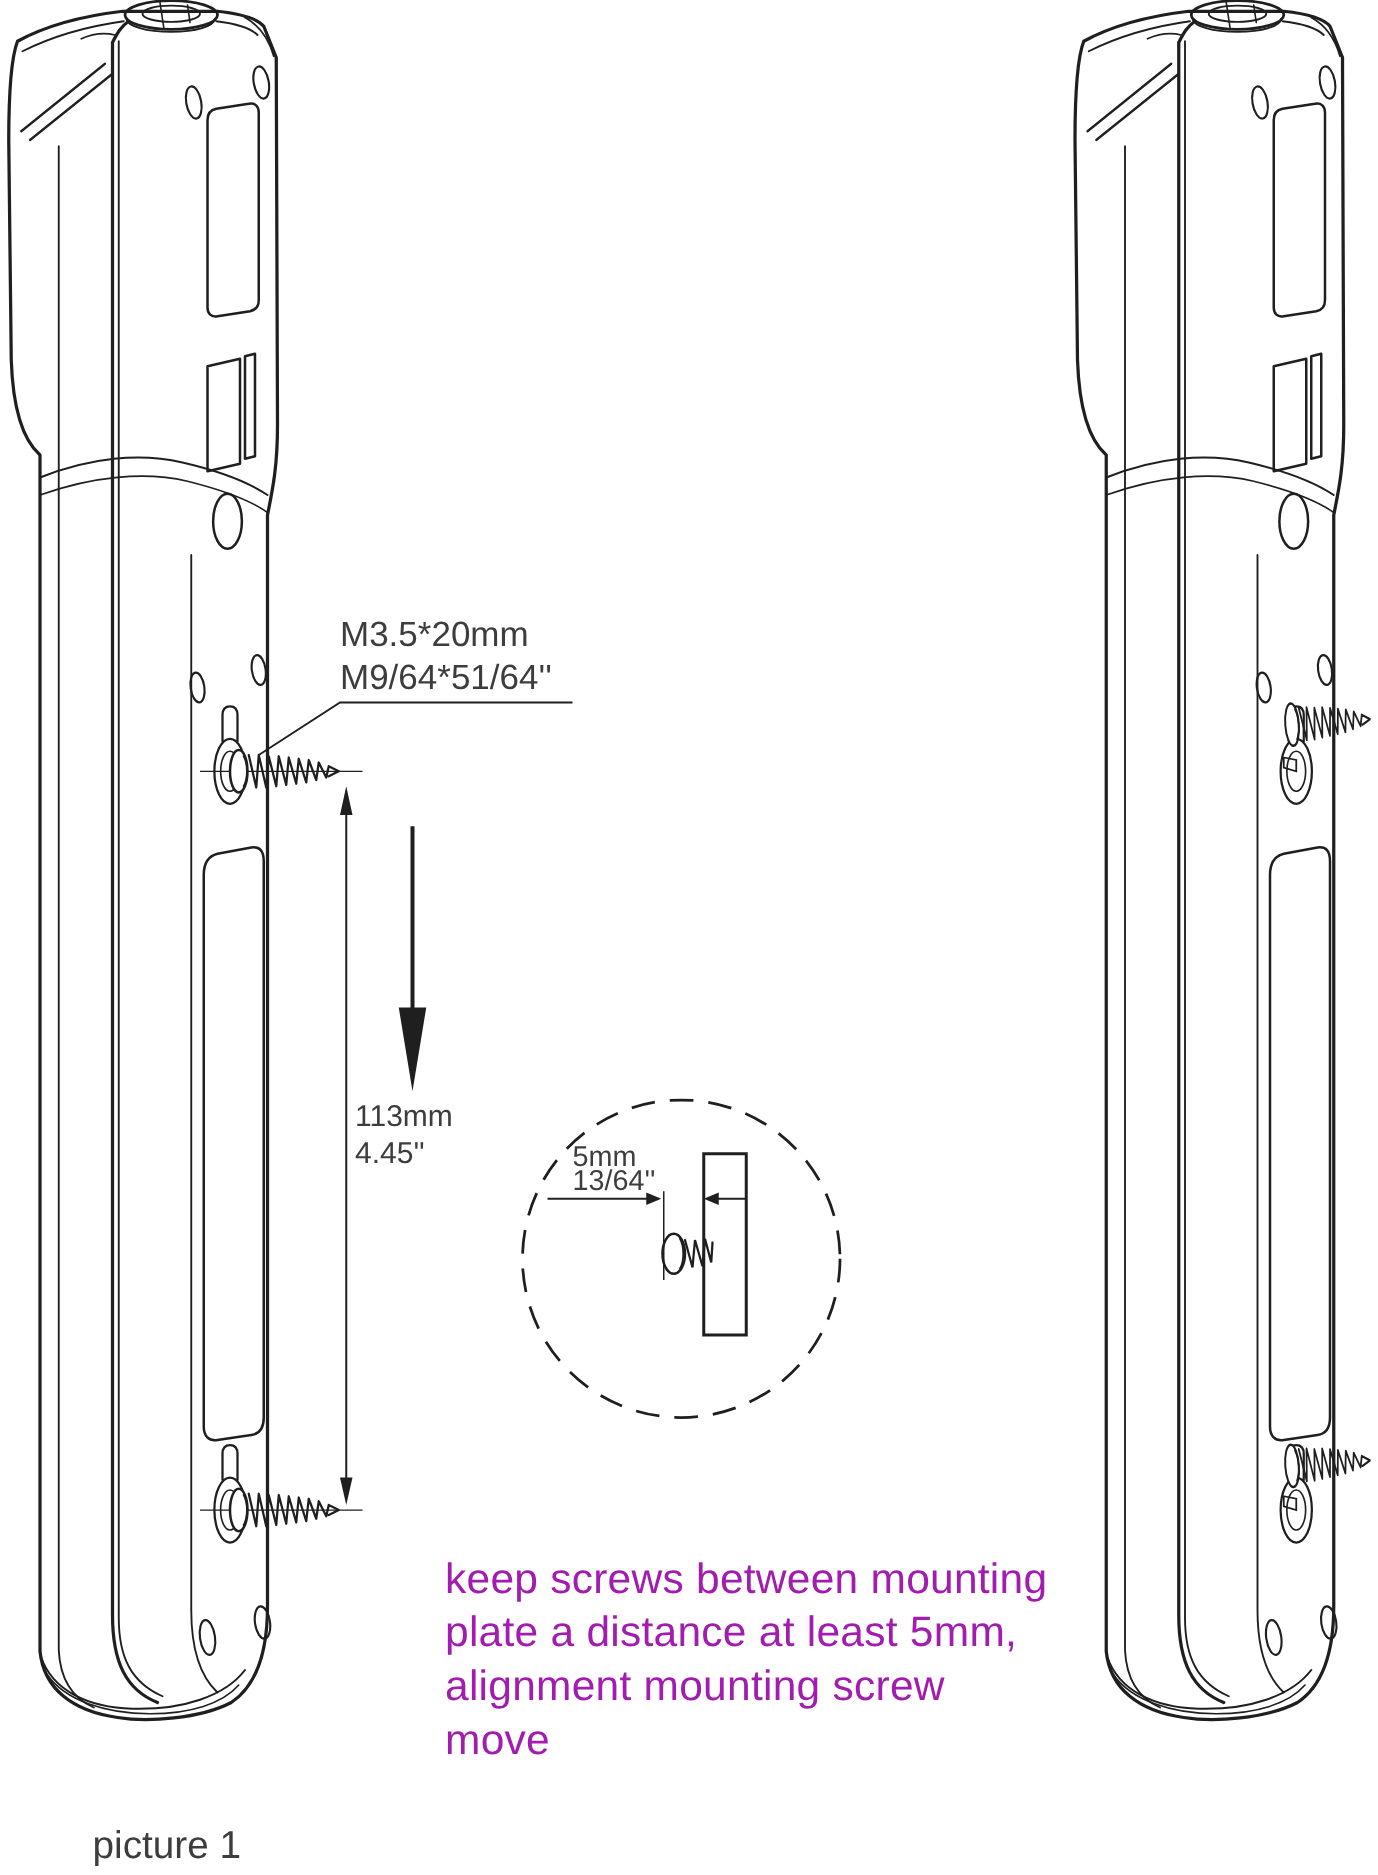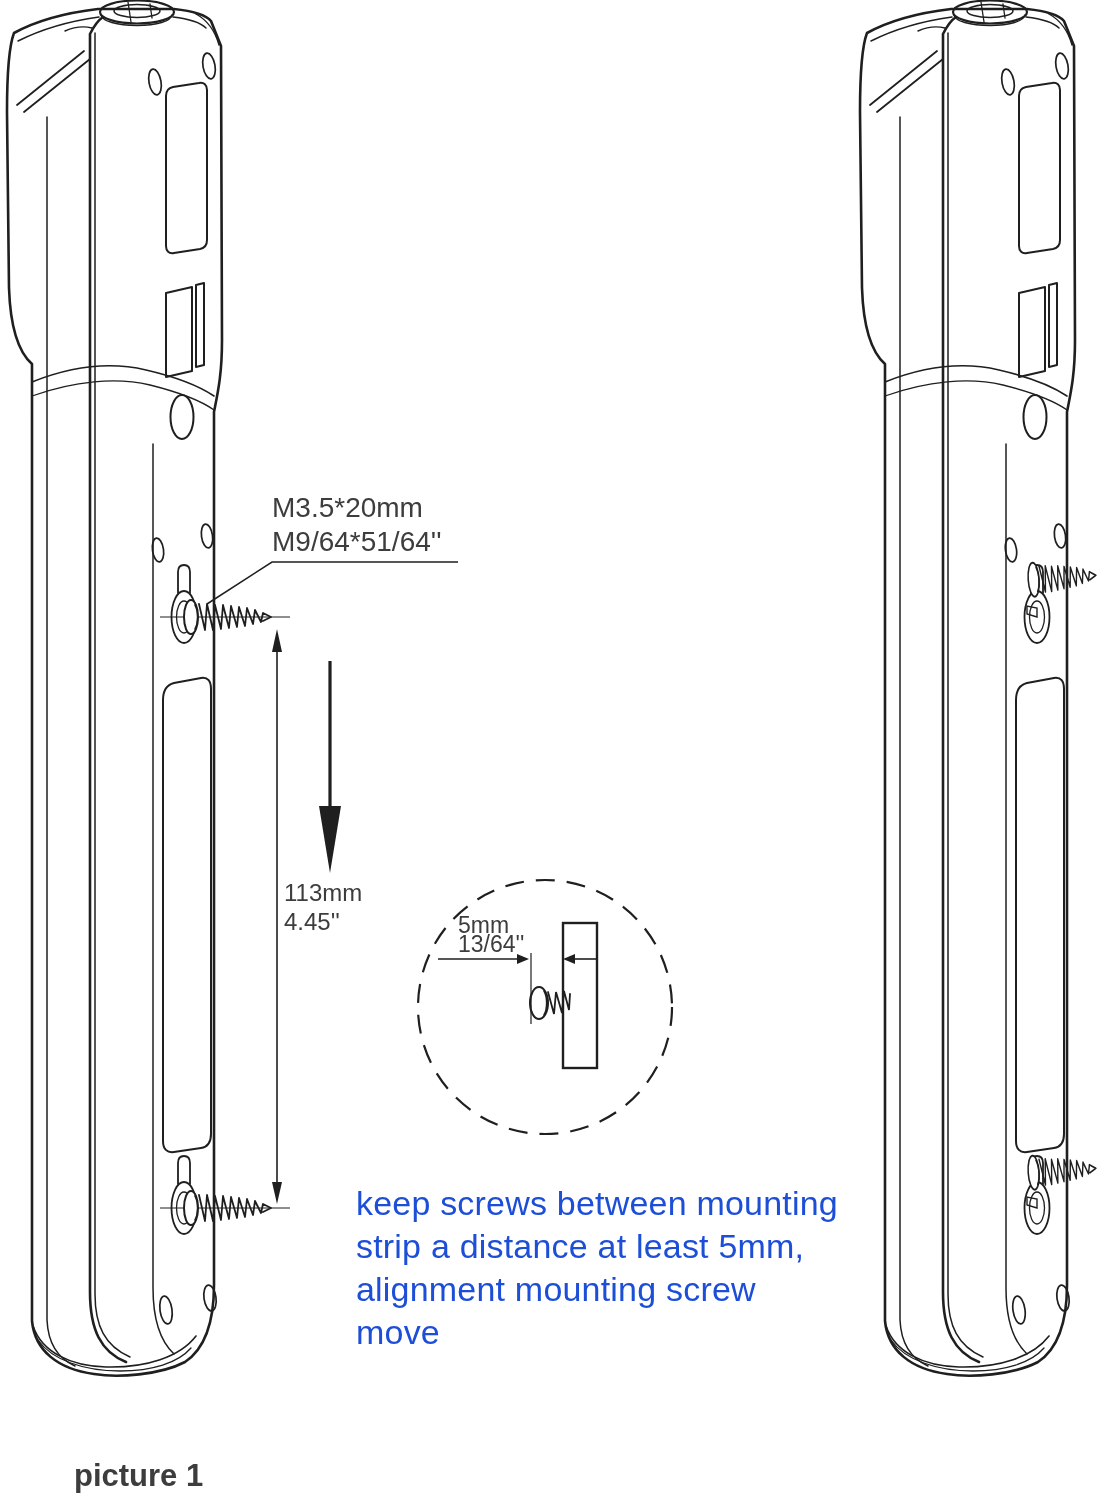--- a/index.html
+++ b/index.html
@@ -2,26 +2,26 @@
 <html><head>
 <meta charset="utf-8">
 <style>
   html,body{margin:0;padding:0;background:#fff;}
   .canvas{
     position:relative;width:1102px;height:1500px;background:#ffffff;
     font-family:"Liberation Sans", sans-serif;overflow:hidden;
   }
   .canvas svg{position:absolute;left:0;top:0;}
   .instructions{
-    position:absolute;left:356px;top:1182px;width:488px;
-    font-size:34px;line-height:43px;font-weight:300;color:#1d4ed8;
+    position:absolute;left:356px;top:1242px;width:488px;
+    font-size:34px;line-height:43px;font-weight:300;color:#a21caf;
     letter-spacing:0.2px;
   }
   .caption{
-    position:absolute;font-size:31px;font-weight:700;color:#3d3d3d;
+    position:absolute;font-size:31px;font-weight:400;color:#3d3d3d;
   }
   .caption.p1{left:74px;top:1458px;}
   .caption.p2{left:886px;top:1458px;margin-top:43px;}
   .dim-text{fill:#3d3d3d;font-family:"Liberation Sans",sans-serif;font-weight:300;}
 </style>
 </head>
 <body>
 
 <div class="canvas">
 
@@ -145,20 +145,20 @@
 
     <path d="M174,606 L174,614 L184,617 L184,608 Z M174,1197 L174,1205 L184,1208 L184,1199 Z" fill="none" stroke="#1f1f1f" stroke-width="1.4"></path>
 
     <use href="#screw" transform="translate(176,580) rotate(-4) scale(0.78,1)"></use>
     <use href="#screw" transform="translate(176,1173) rotate(-4) scale(0.78,1)"></use>
   </g>
 </svg>
 
 <div class="instructions">
   <div>keep screws between mounting</div>
-  <div>strip a distance at least 5mm,</div>
+  <div>plate a distance at least 5mm,</div>
   <div>alignment mounting screw move</div>
 </div>
 
 <div class="caption p1">picture 1</div>
 <div class="caption p2">picture 2</div>
 
 </div>
 
 </body></html>

